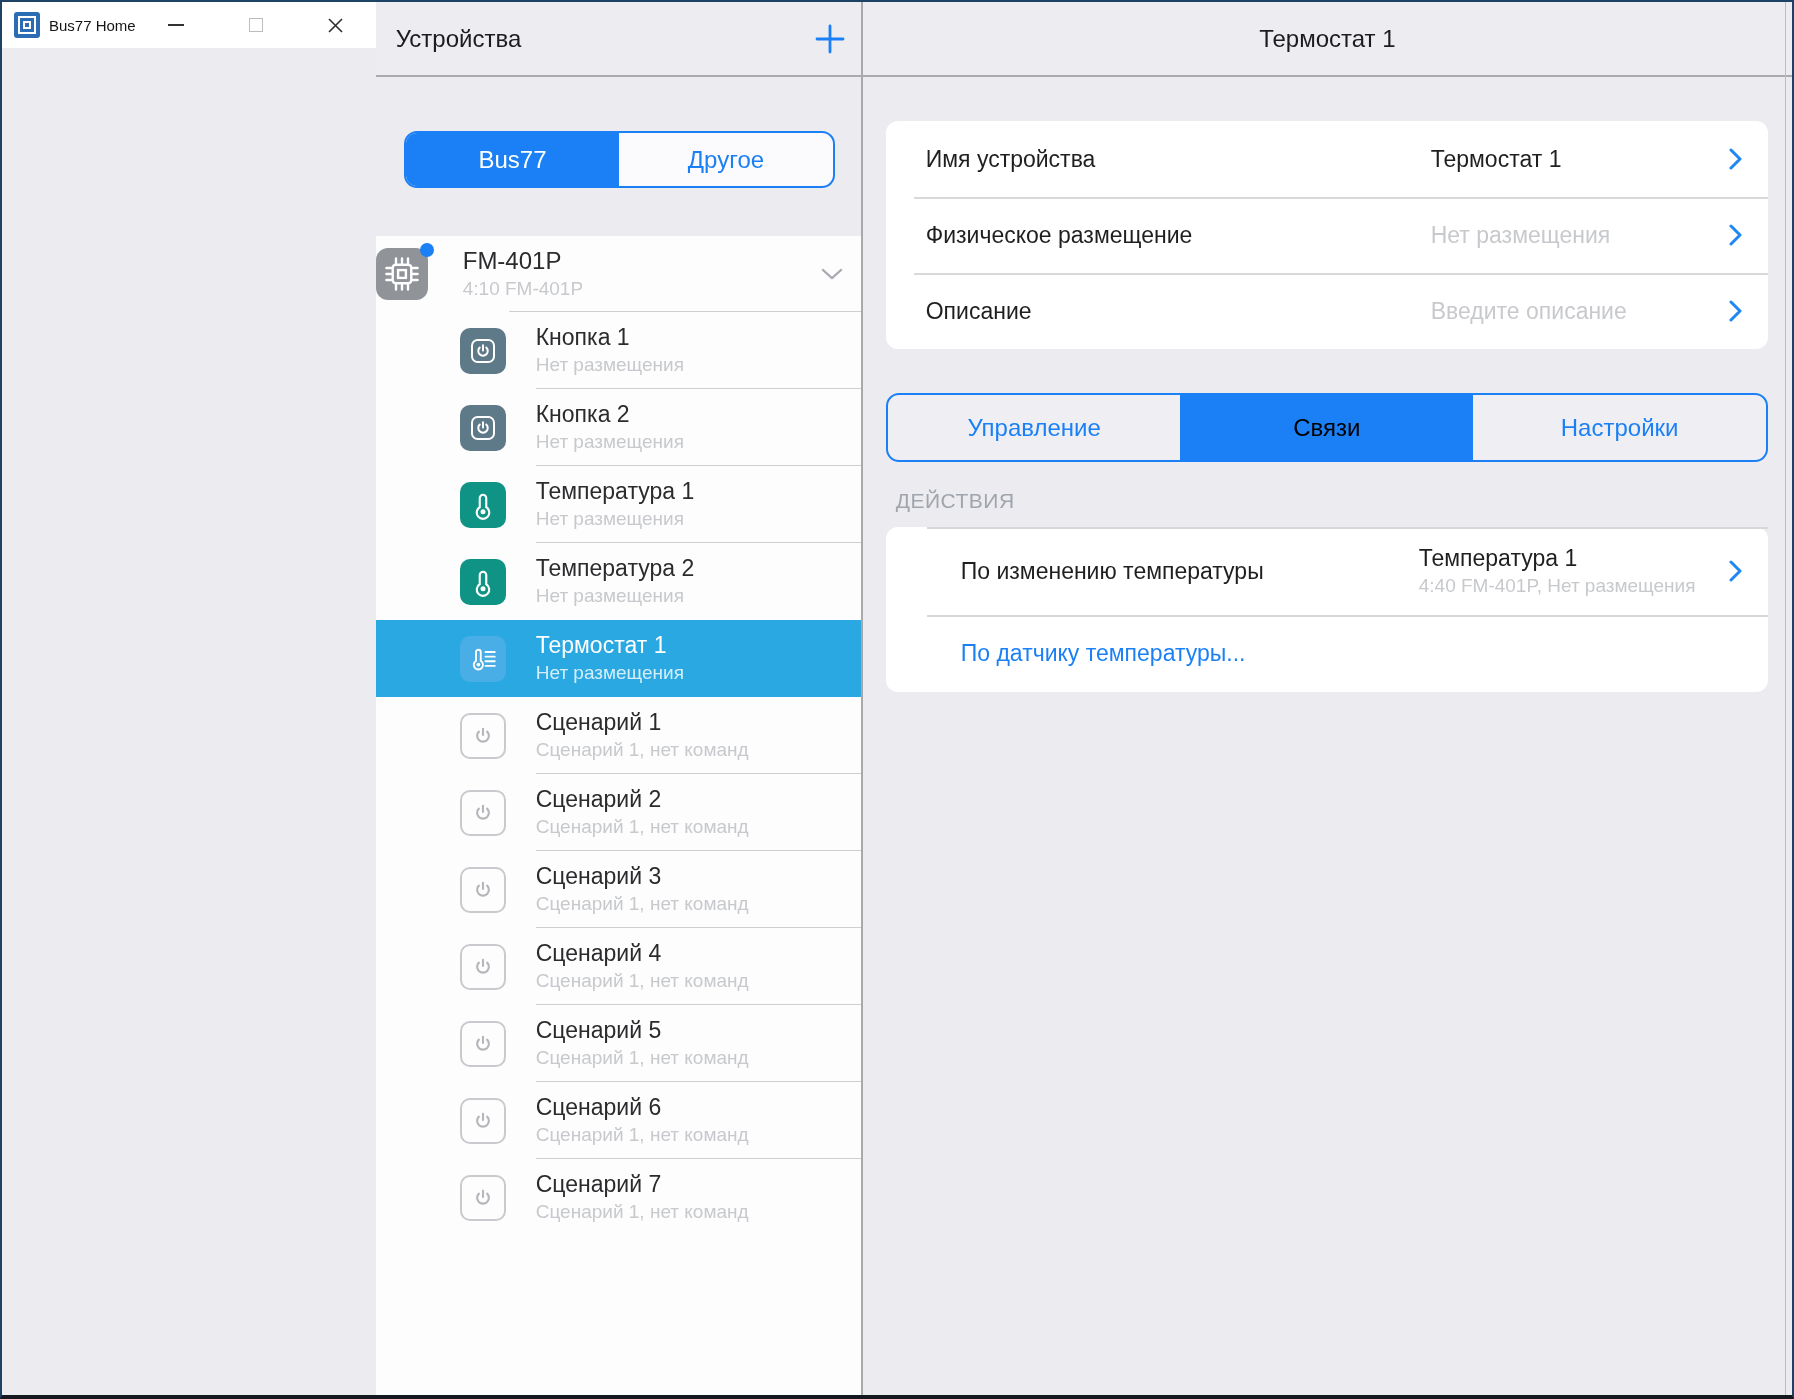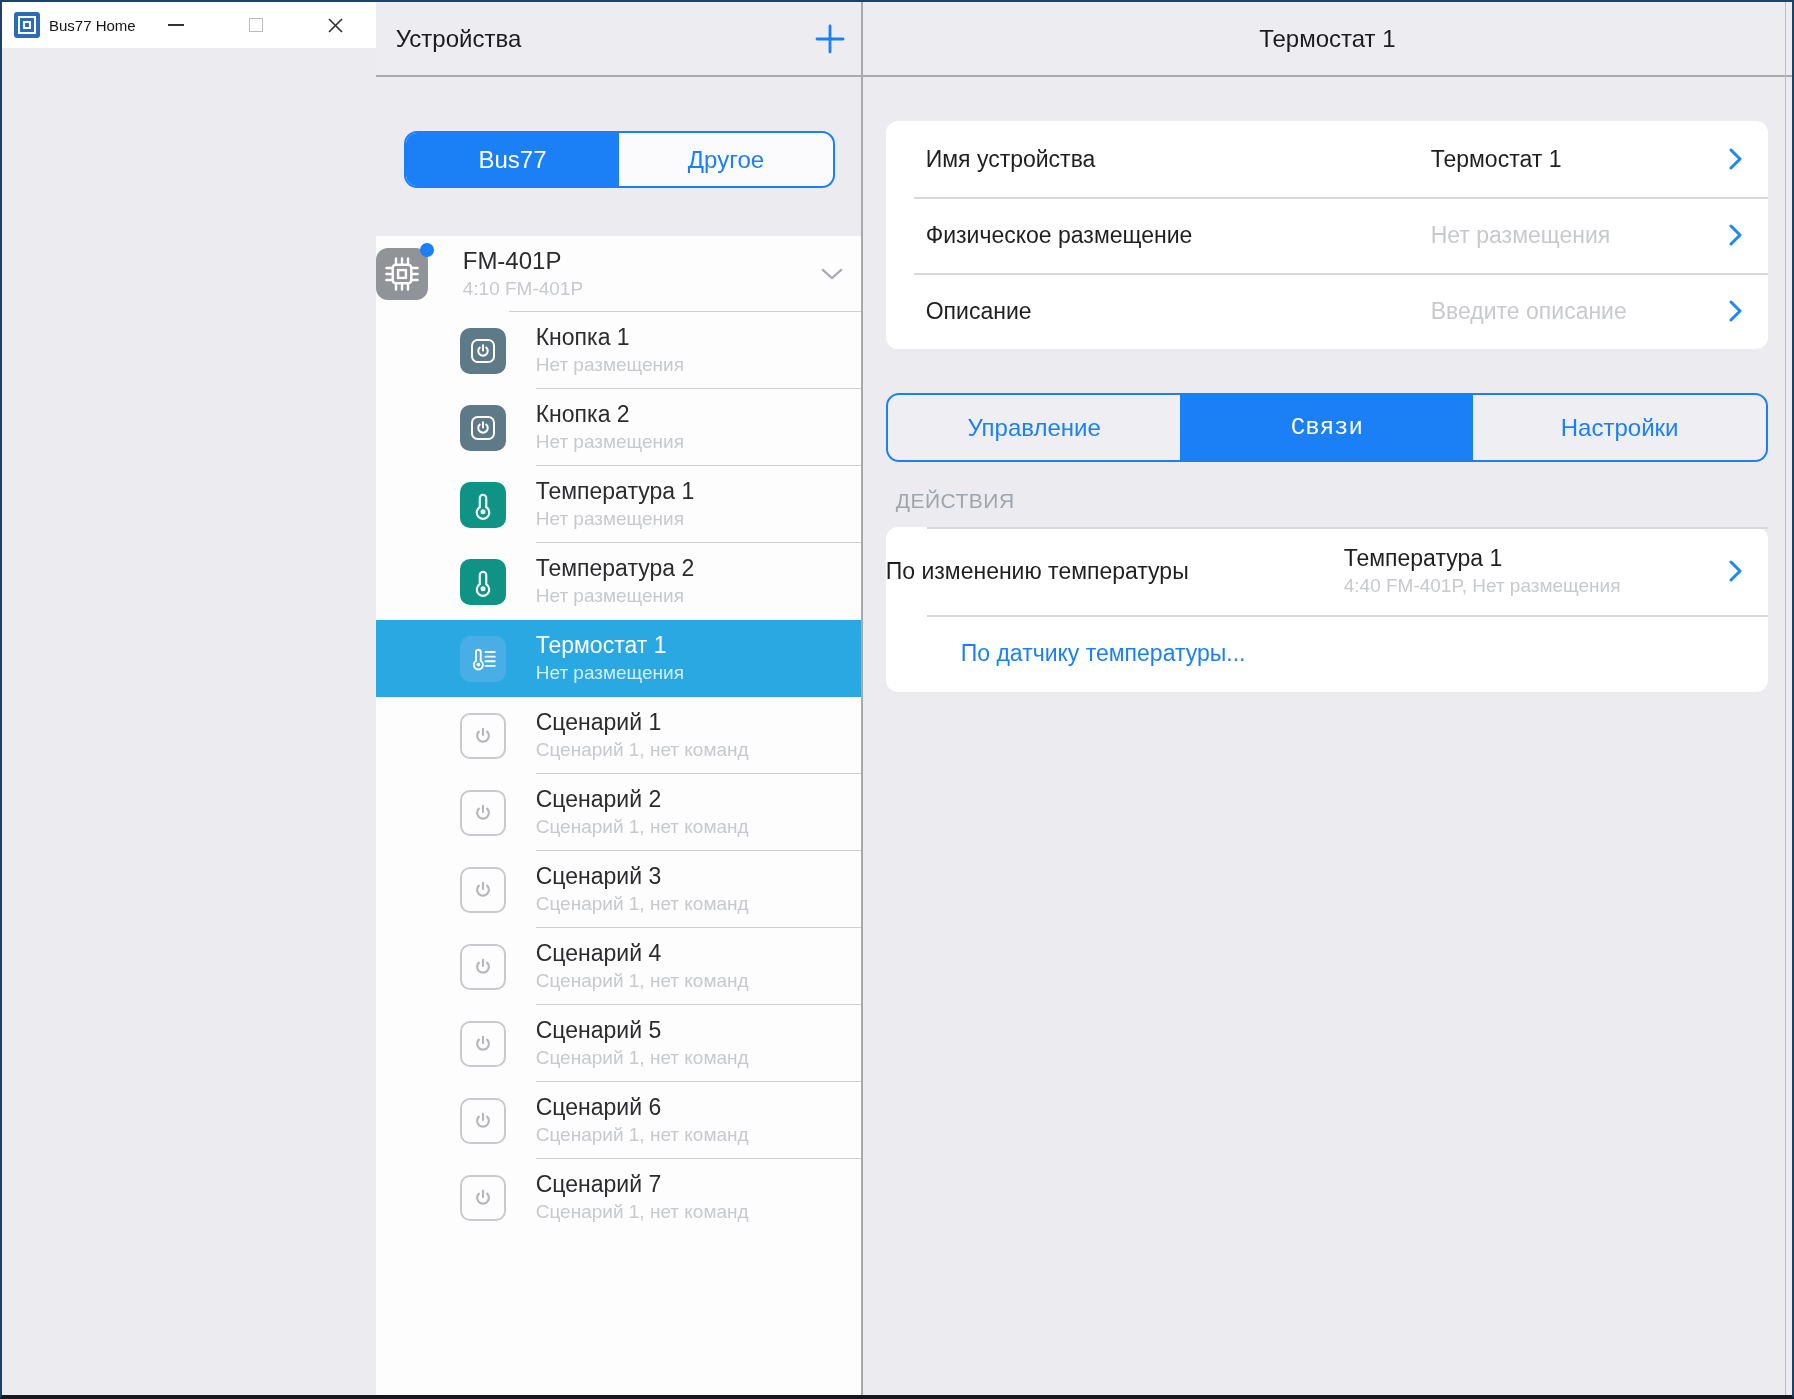--- a/index.html
+++ b/index.html
@@ -71,27 +71,27 @@
   .card{background:#fff;border-radius:12px;position:relative;}
   .card1{margin-top:44px;}
   .frow{height:76px;display:flex;align-items:center;position:relative;padding-left:40px;cursor:pointer;}
   .frow + .frow::before{content:"";position:absolute;top:0;left:28px;right:0;height:1.5px;background:#D8D8DA;}
   .frow-label{font-size:23px;color:#1F1F21;width:505px;flex:0 0 auto;}
   .frow-value{font-size:23px;color:#1F1F21;}
   .frow-value.ph{color:#C8C9CD;}
   .chev{position:absolute;right:26px;top:50%;transform:translateY(-50%);color:#1E87F0;display:flex;}
   .tabs{margin-top:44px;height:69px;border:2.5px solid var(--accent);border-radius:13px;display:flex;overflow:hidden;background:#EFEFF3;}
   .tab{flex:1;display:flex;align-items:center;justify-content:center;font-size:24px;color:var(--accent);cursor:pointer;}
-  .tab.sel{background:var(--accent);color:#ffffff;font-family:Liberation Mono, monospace;}
+  .tab.sel{background:var(--accent);color:#000000;}
   .section-label{margin:26px 0 14px 10px;font-size:21px;color:#A0A5AC;letter-spacing:.5px;line-height:1.2;}
   .arow-head{height:68px;display:flex;align-items:center;padding:0 16px 0 75px;position:relative;cursor:pointer;}
   .group-disclosure{position:absolute;left:33px;top:50%;transform:translateY(-50%);display:flex;}
   .arow-title{font-size:22px;color:#2A2A2C;}
   .arow-count{margin-left:auto;font-size:22px;color:#97999E;}
-  .arow-main{height:88px;display:flex;align-items:center;position:relative;cursor:pointer;}
+  .arow-main{height:88px;display:flex;align-items:center;padding-left:75px;position:relative;cursor:pointer;}
   .arow-main::before,.arow-link::before{content:"";position:absolute;top:0;left:41px;right:0;height:1.5px;background:#D8D8DA;}
   .arow-label{font-size:23px;color:#1F1F21;width:458px;flex:0 0 auto;}
   .value-block{line-height:1.2;}
   .vb-main{font-size:23px;color:#1F1F21;}
   .vb-sub{font-size:19px;color:#C7C9CC;margin-top:2px;}
   .arow-link{height:77px;display:flex;align-items:center;padding-left:75px;position:relative;font-size:23px;color:var(--accent);cursor:pointer;}
 </style>
 </head>
 <body>
 

